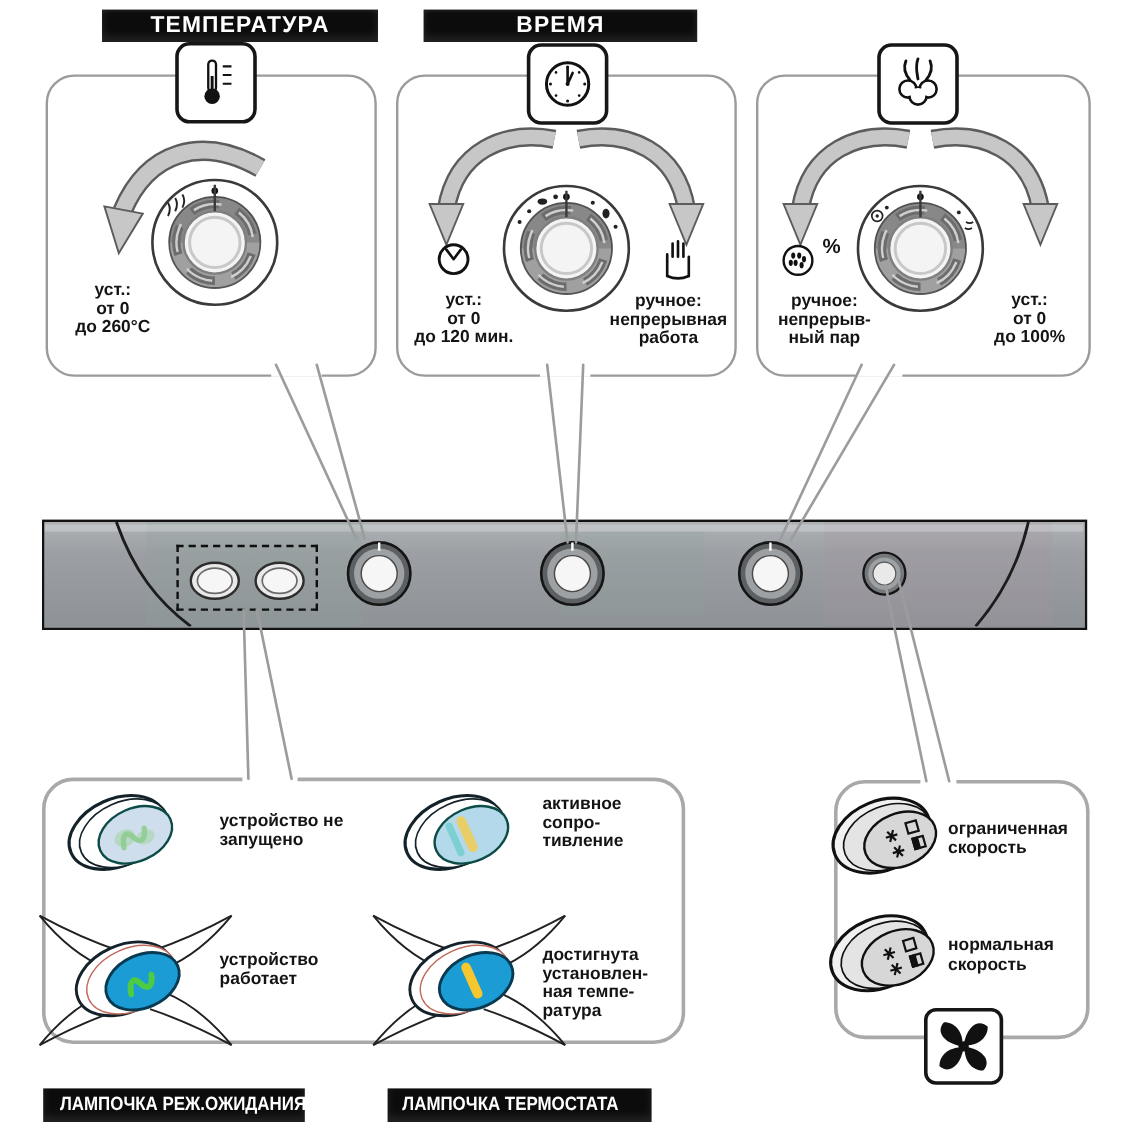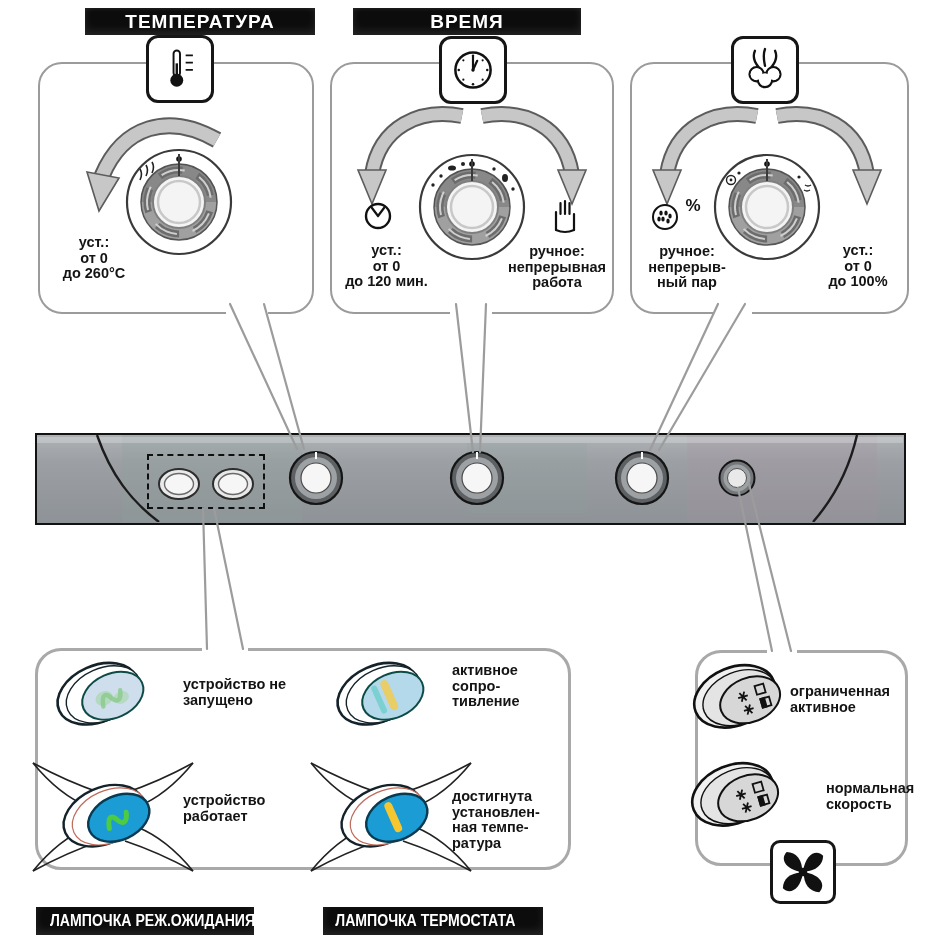--- a/index.html
+++ b/index.html
@@ -388,22 +388,22 @@
             <path d="M-5,0 H5 M-2.5,-4.5 L2.5,4.5 M2.5,-4.5 L-2.5,4.5"></path>
           </g>
         <g transform="translate(-4,9)">
             <path d="M-5,0 H5 M-2.5,-4.5 L2.5,4.5 M2.5,-4.5 L-2.5,4.5"></path>
           </g>
       </g>
     </g>
   </svg>
 
   <div class="t tl" style="left:790px;top:684px;width:110px;">ограниченная
-активное</div>
-  <div class="t tl" style="left:790px;top:781px;width:110px;margin-left:36px;">нормальная
+скорость</div>
+  <div class="t tl" style="left:790px;top:781px;width:110px;">нормальная
 скорость</div>
 
   <div class="icsq" style="left:770px;top:840px;width:60px;height:58px;z-index:31;border-radius:10px;">
     <svg width="46" height="46" viewBox="-24 -24 48 48">
       <g fill="#111">
         <g>
             <path d="M0,-1 C3,-19 14,-24 21,-17 C21,-7 12,0 0,-1 Z"></path>
           </g>
         <g transform="rotate(90)">
             <path d="M0,-1 C3,-19 14,-24 21,-17 C21,-7 12,0 0,-1 Z"></path>

